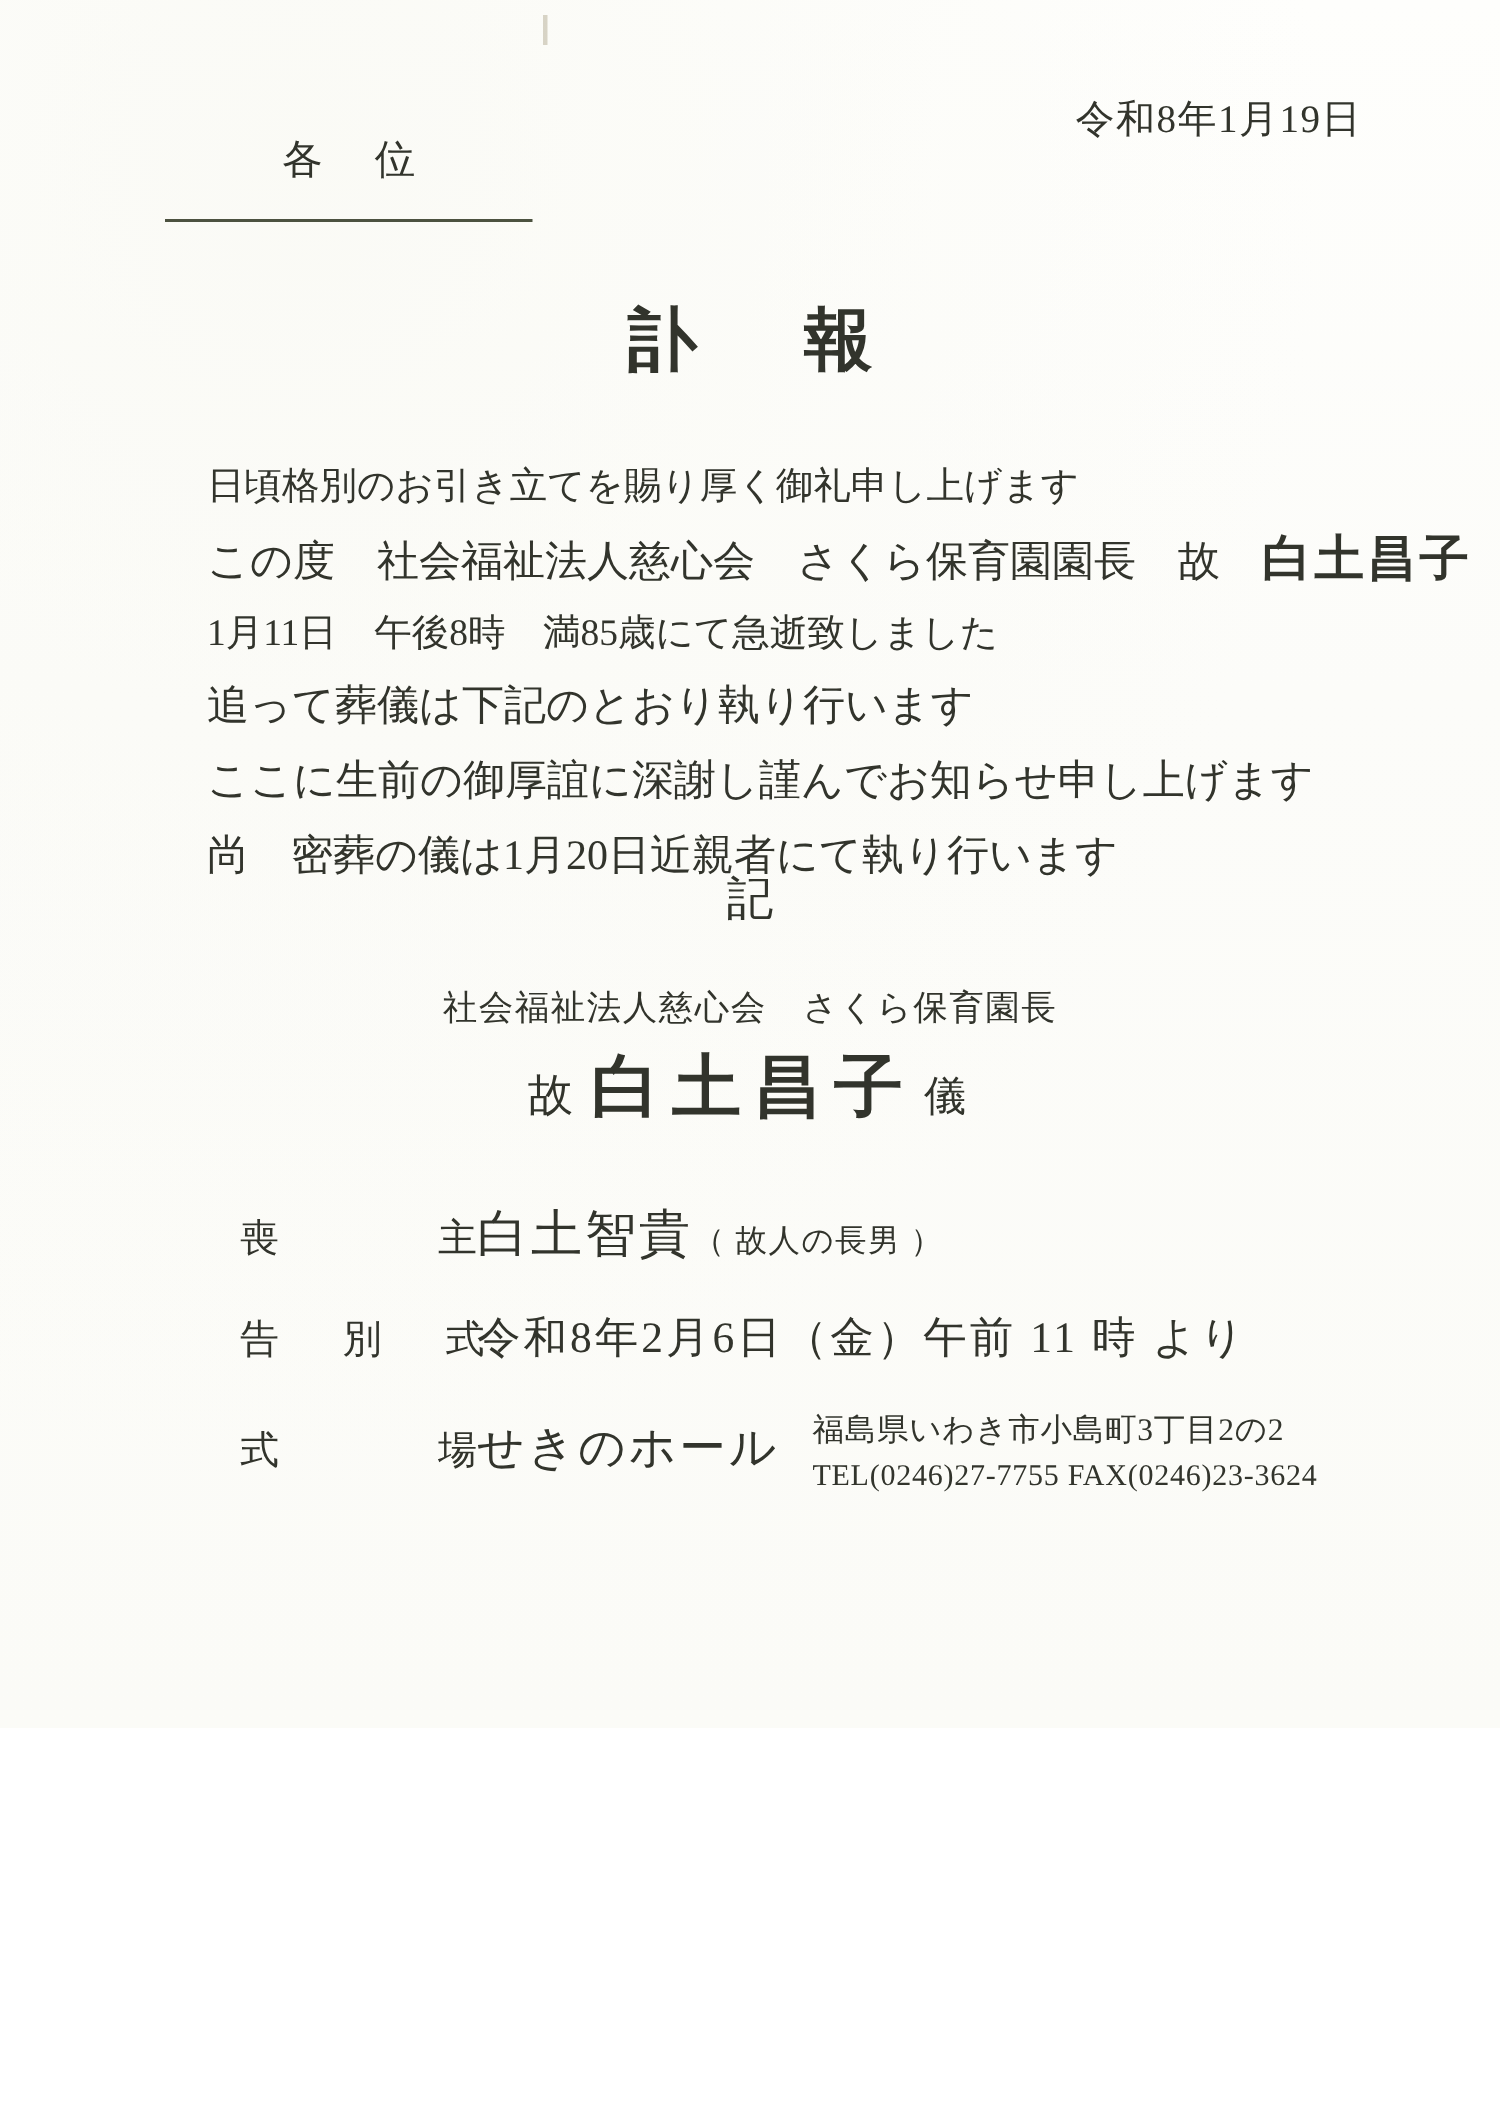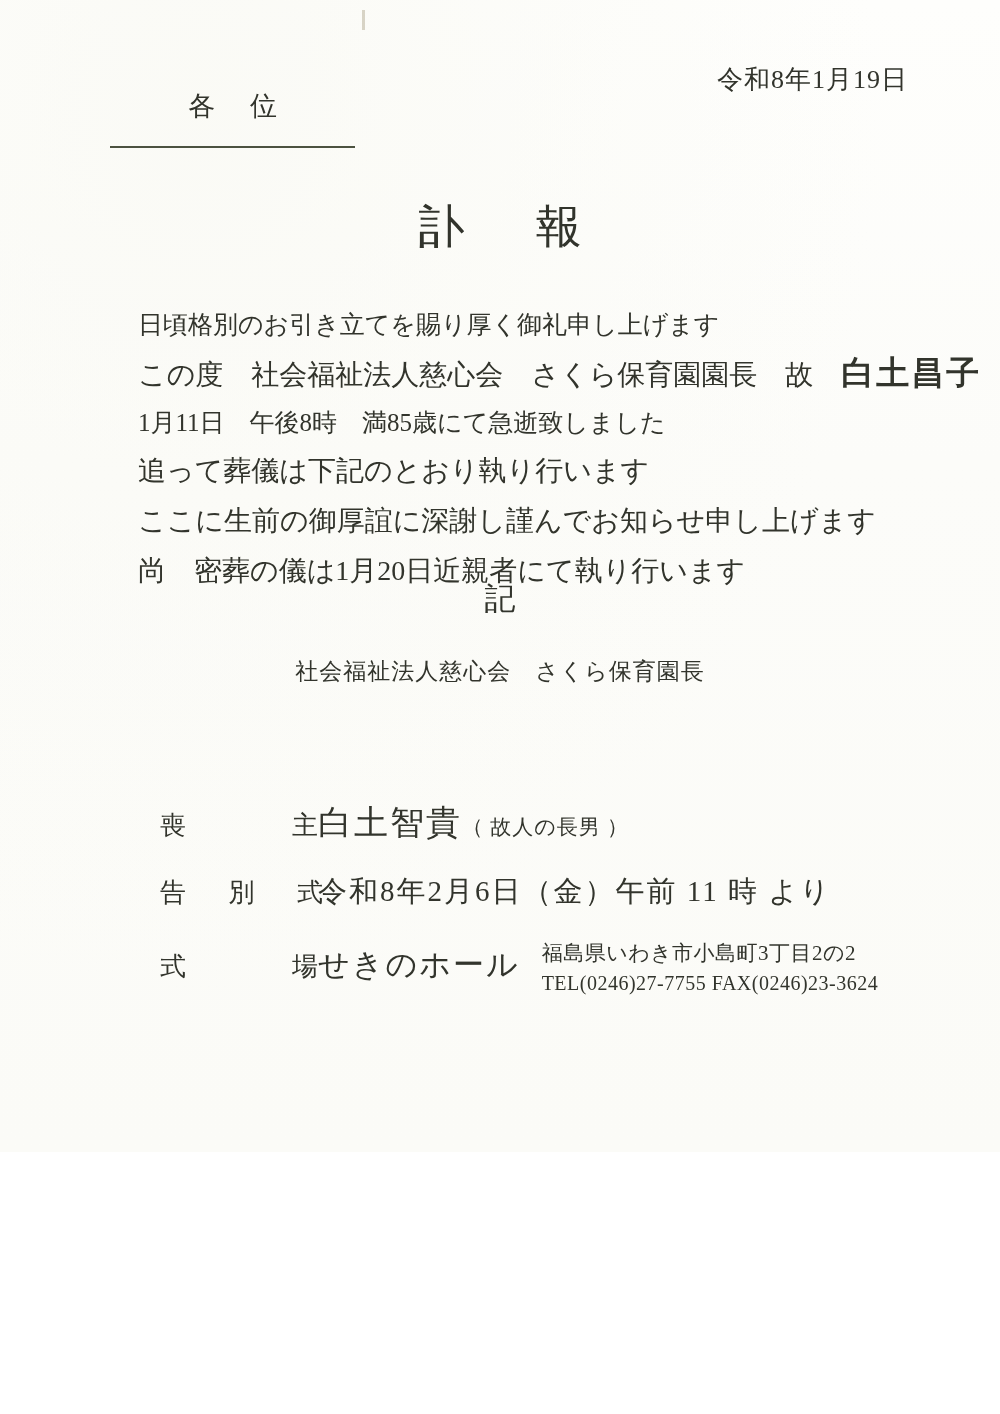--- a/index.html
+++ b/index.html
@@ -60,21 +60,21 @@
   
   .doc-title {
     position: absolute;
     top: 196px;
     left: 0;
     right: 0;
     text-align: center;
     font-size: 46px;
     letter-spacing: 30px;
     text-indent: 30px;
-    font-weight: 400;
+    font-weight: 700;
   }
 
   
   .body-block {
     position: absolute;
     top: 302px;
     left: 138px;
     width: 800px;
   }
   .body-line {
@@ -245,20 +245,23 @@
     <div class="body-line ink">1月11日　午後8時　満85歳にて急逝致しました</div>
     <div class="body-line big ink">追って葬儀は下記のとおり執り行います</div>
     <div class="body-line big ink">ここに生前の御厚誼に深謝し謹んでお知らせ申し上げます</div>
     <div class="body-line big ink">尚　密葬の儀は1月20日近親者にて執り行います</div>
   </div>
 
   <div class="ki-mark ink">記</div>
 
   <div class="deceased-org ink">社会福祉法人慈心会　さくら保育園長</div>
 
+  <div class="deceased-name ink">
+    <span class="ko">故</span><span class="nm">白土昌子</span><span class="gi">儀</span>
+  </div>
 
   <div class="details">
 
     <div class="row">
       <div class="label ink">喪　　主</div>
       <div class="value ink"><span class="big-name">白土智貴</span><span class="paren">（ 故人の長男 ）</span></div>
     </div>
 
 
     <div class="row">

